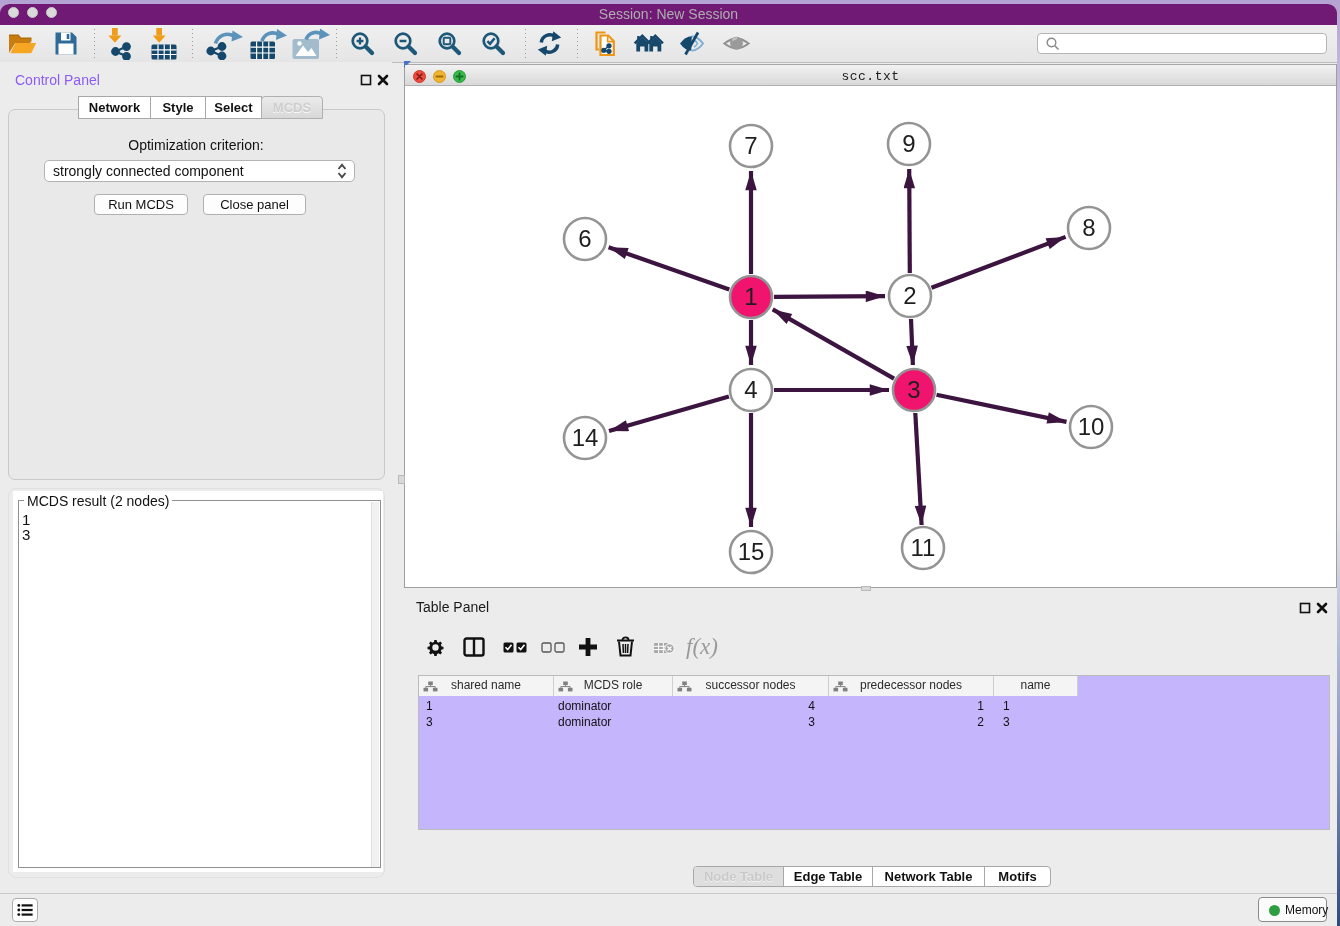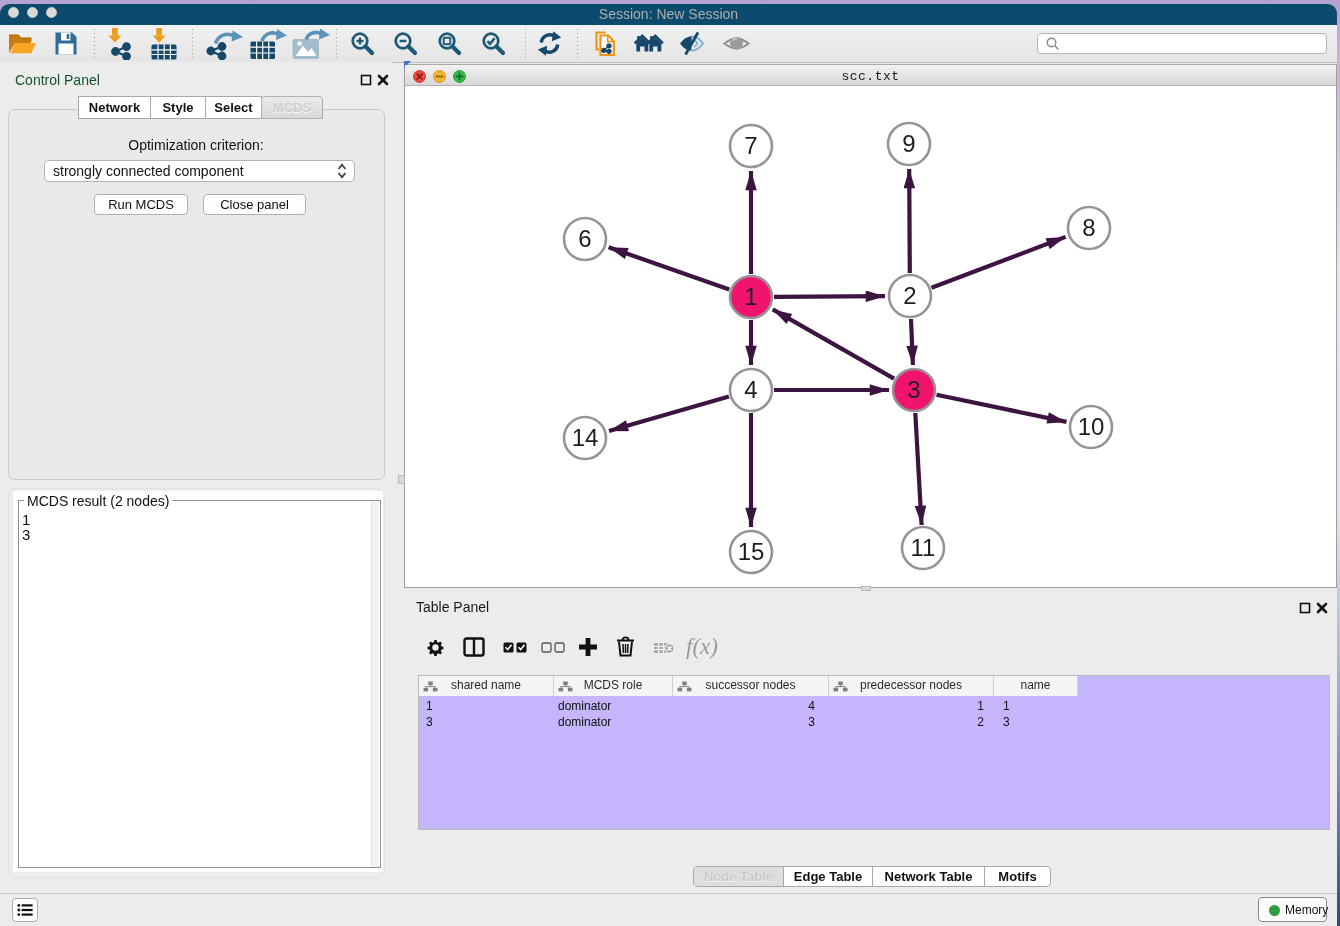--- a/index.html
+++ b/index.html
@@ -3,37 +3,37 @@
 <meta charset="utf-8">
 <style>
 * { margin:0; padding:0; box-sizing:border-box; }
 html,body { width:1340px; height:926px; overflow:hidden; }
 body { font-family:"Liberation Sans", sans-serif; position:relative;
   background:linear-gradient(180deg,#b4a2d2 0%,#c6b8dd 8%,#ebe7f2 30%,#e8e6ef 55%,#8d9cc4 80%,#2e4a7c 100%); }
 #win { position:absolute; left:0; top:4px; width:1337px; height:922px;
   background:#ececec; border-radius:9px 9px 0 0; overflow:hidden; }
 
 #titlebar { position:absolute; left:0; top:0; width:100%; height:30px;
-  background:#0c4a6e; border-bottom:1px solid #dadada; }
+  background:#701a75; border-bottom:1px solid #dadada; }
 .tl { position:absolute; top:3px; width:11px; height:11px; border-radius:50%;
   background:#dadada; border:1px solid #c6c6c6; }
 #wintitle { position:absolute; top:2px; left:0; width:100%; text-align:center;
   font-size:14px; color:#aeaeae; }
 
 #toolbar { position:absolute; left:0; top:21px; width:100%; height:38px;
   background:linear-gradient(#f0f0f0,#e5e5e5); border-bottom:1px solid #bdbdbd; }
 .tbi { position:absolute; top:5px; }
 .tsep { position:absolute; top:4px; width:1px; height:30px;
   background-image:linear-gradient(#9a9a9a 30%, rgba(0,0,0,0) 0%);
   background-size:1px 4px; }
 #search { position:absolute; left:1037px; top:8px; width:290px; height:21px;
   background:#fff; border:1px solid #b5b5b5; border-radius:4px; }
 
 #controlpanel { position:absolute; left:0; top:58px; width:392px; height:831px; background:#ececec; }
-#cp-title { position:absolute; left:15px; top:10px; font-size:14px; color:#14532d; }
+#cp-title { position:absolute; left:15px; top:10px; font-size:14px; color:#8b5cf6; }
 .tab { position:absolute; top:34px; height:23px; border:1px solid #a8a8a8; background:#fff; z-index:3;
   font-size:13px; font-weight:bold; color:#111; text-align:center; line-height:21px; }
 .tabsel { background:linear-gradient(#ebebeb,#d8d8d8); color:#cdcdcd; text-shadow:0 1px 0 #f8f8f8;
   border-color:#b0b0b0; border-radius:4px 4px 0 0; }
 #cp-body { position:absolute; left:8px; top:47px; width:377px; height:371px;
   background:#e9e9e9; border:1px solid #c9c9c9; border-radius:7px; }
 #optlabel { position:absolute; left:0; top:75px; width:392px; text-align:center; font-size:14px; color:#111; }
 #dropdown { position:absolute; left:44px; top:98px; width:311px; height:22px; background:#fff;
   border:1px solid #b3b3b3; border-radius:5px; font-size:14px; color:#111; line-height:20px; padding-left:8px; }
 .btn { position:absolute; top:132px; height:21px; background:#fdfdfd; border:1px solid #b0b0b0;

